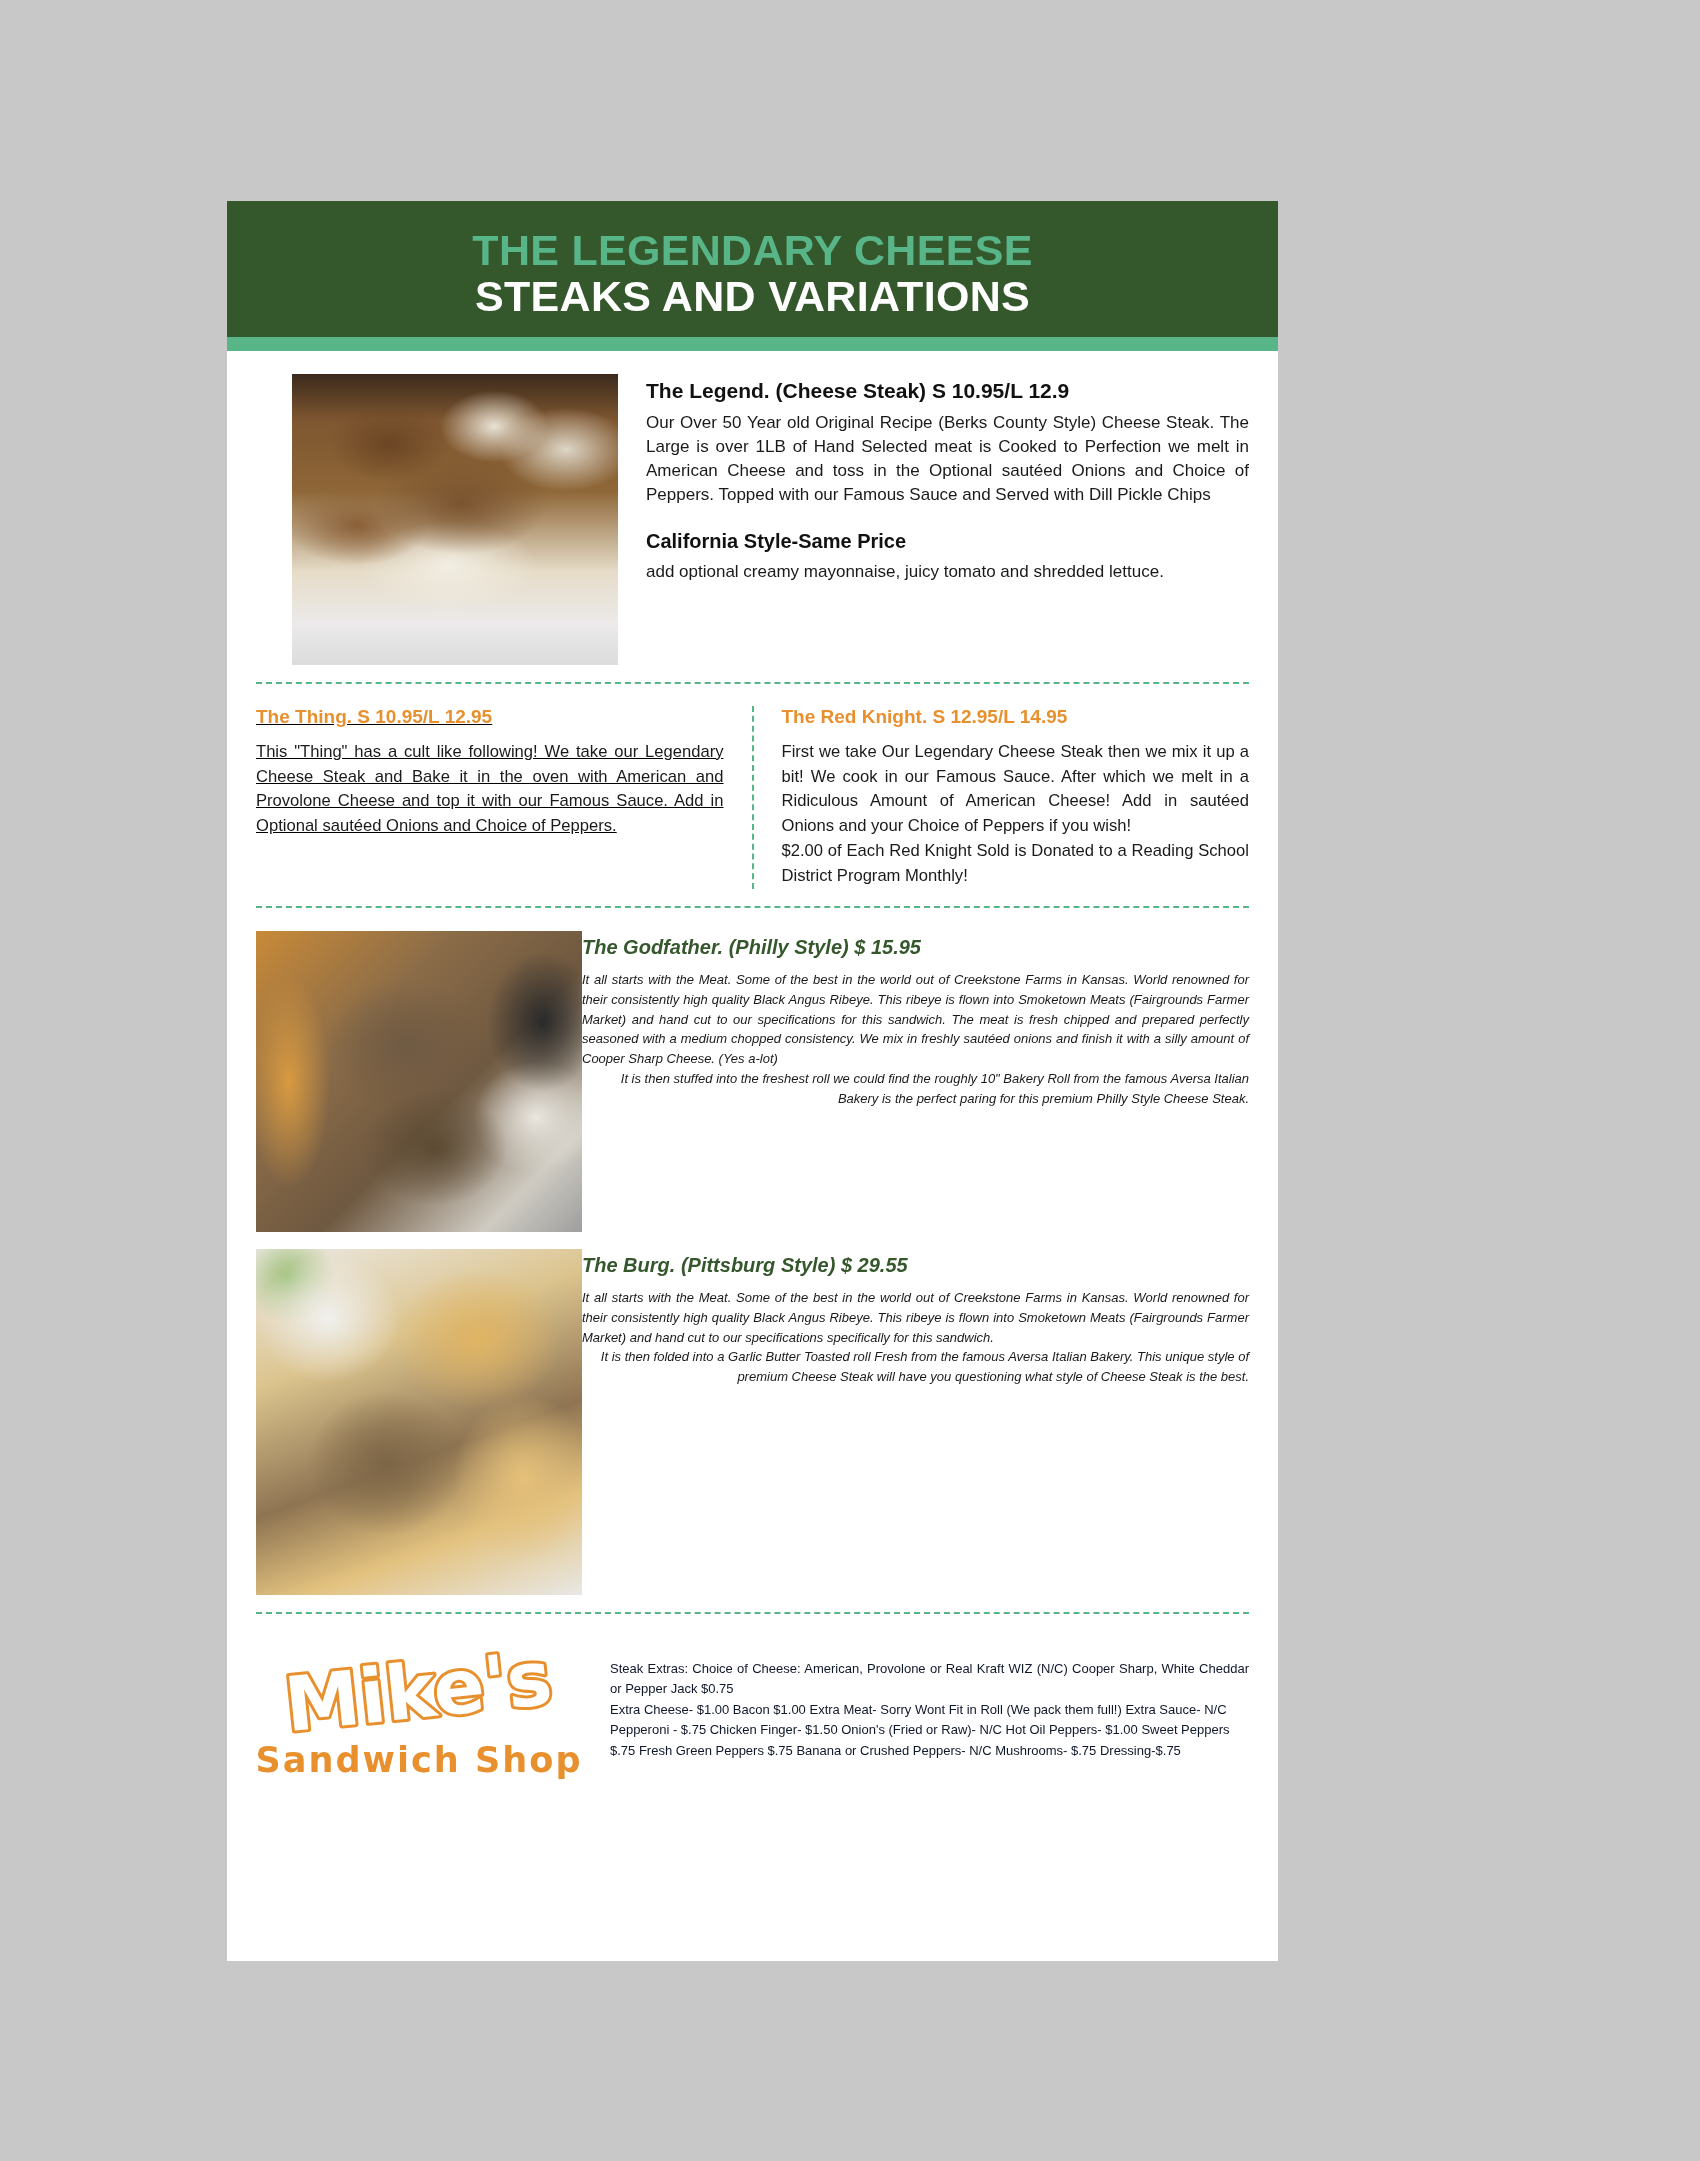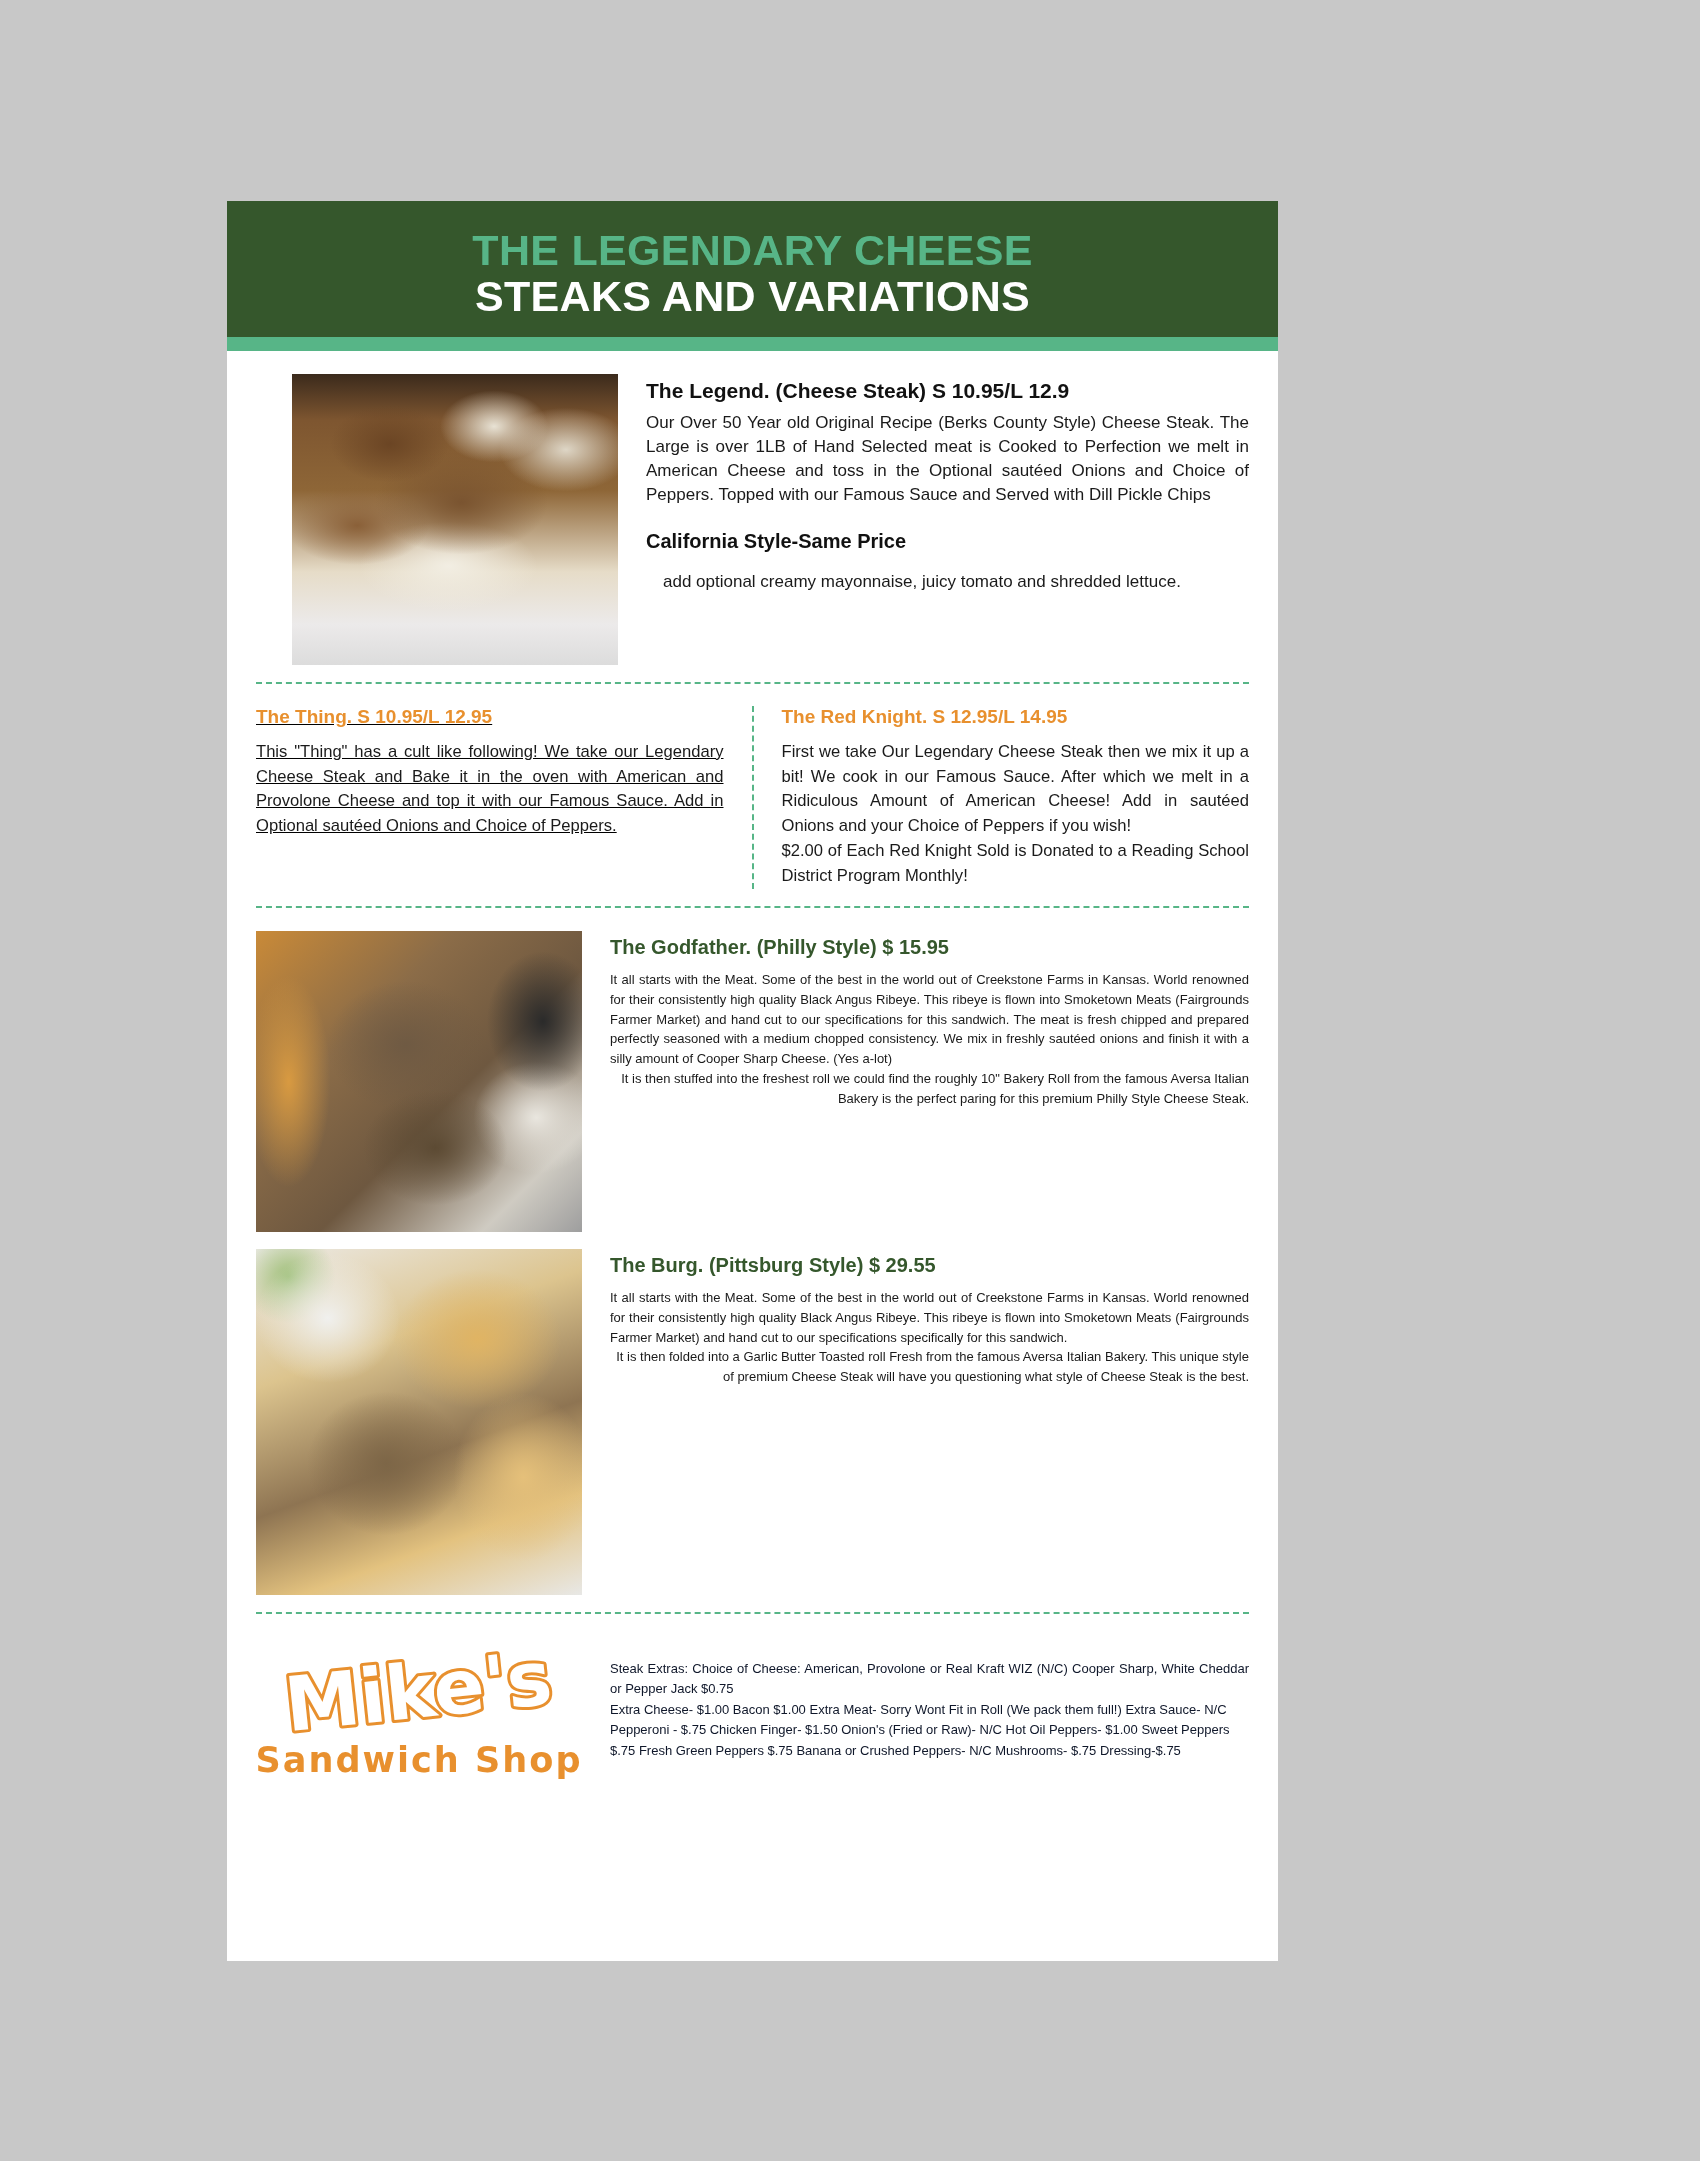--- a/index.html
+++ b/index.html
@@ -130,21 +130,21 @@
     color: #1a1a1a;
     text-align: justify;
   }
   h3.sub-title {
     margin: 22px 0 7px 0;
     font-size: 20px;
     font-weight: bold;
     color: #111111;
   }
   p.sub-desc {
-    margin: 17px;
+    margin: 0;
     font-size: 17px;
     line-height: 1.42;
     color: #1a1a1a;
   }
 
   
   .two-col {
     display: flex;
     align-items: stretch;
     padding-top: 7px;
@@ -171,22 +171,22 @@
     font-size: 16.6px;
     line-height: 1.5;
     color: #1a1a1a;
     text-align: justify;
   }
 
   
   .item-row {
     display: flex;
     align-items: flex-start;
-    gap: 28px;
     padding-top: 8px;
+    font-style: italic;
   }
   .item-row.second { padding-top: 17px; }
   h2.item-title-green {
     margin: 0 0 11px 0;
     font-size: 20px;
     font-weight: bold;
     color: #35572c;
     line-height: 1.2;
   }
   p.small-desc {

